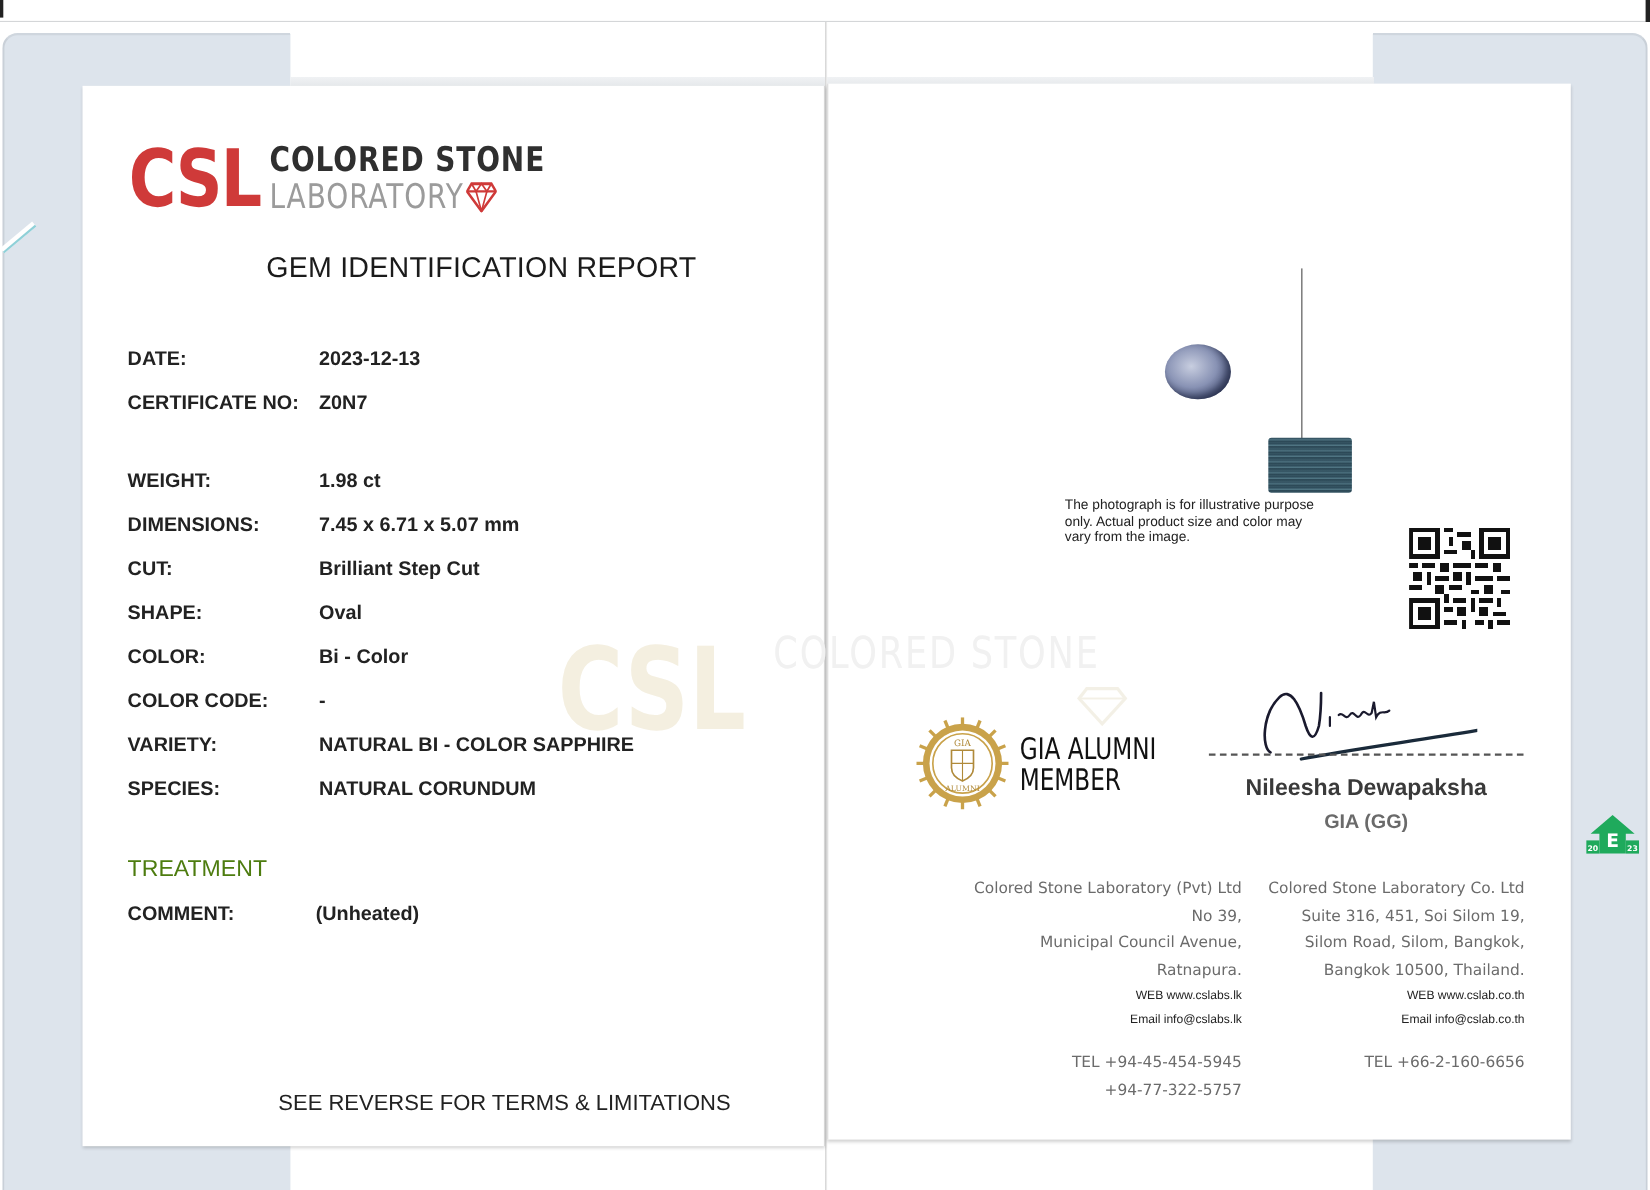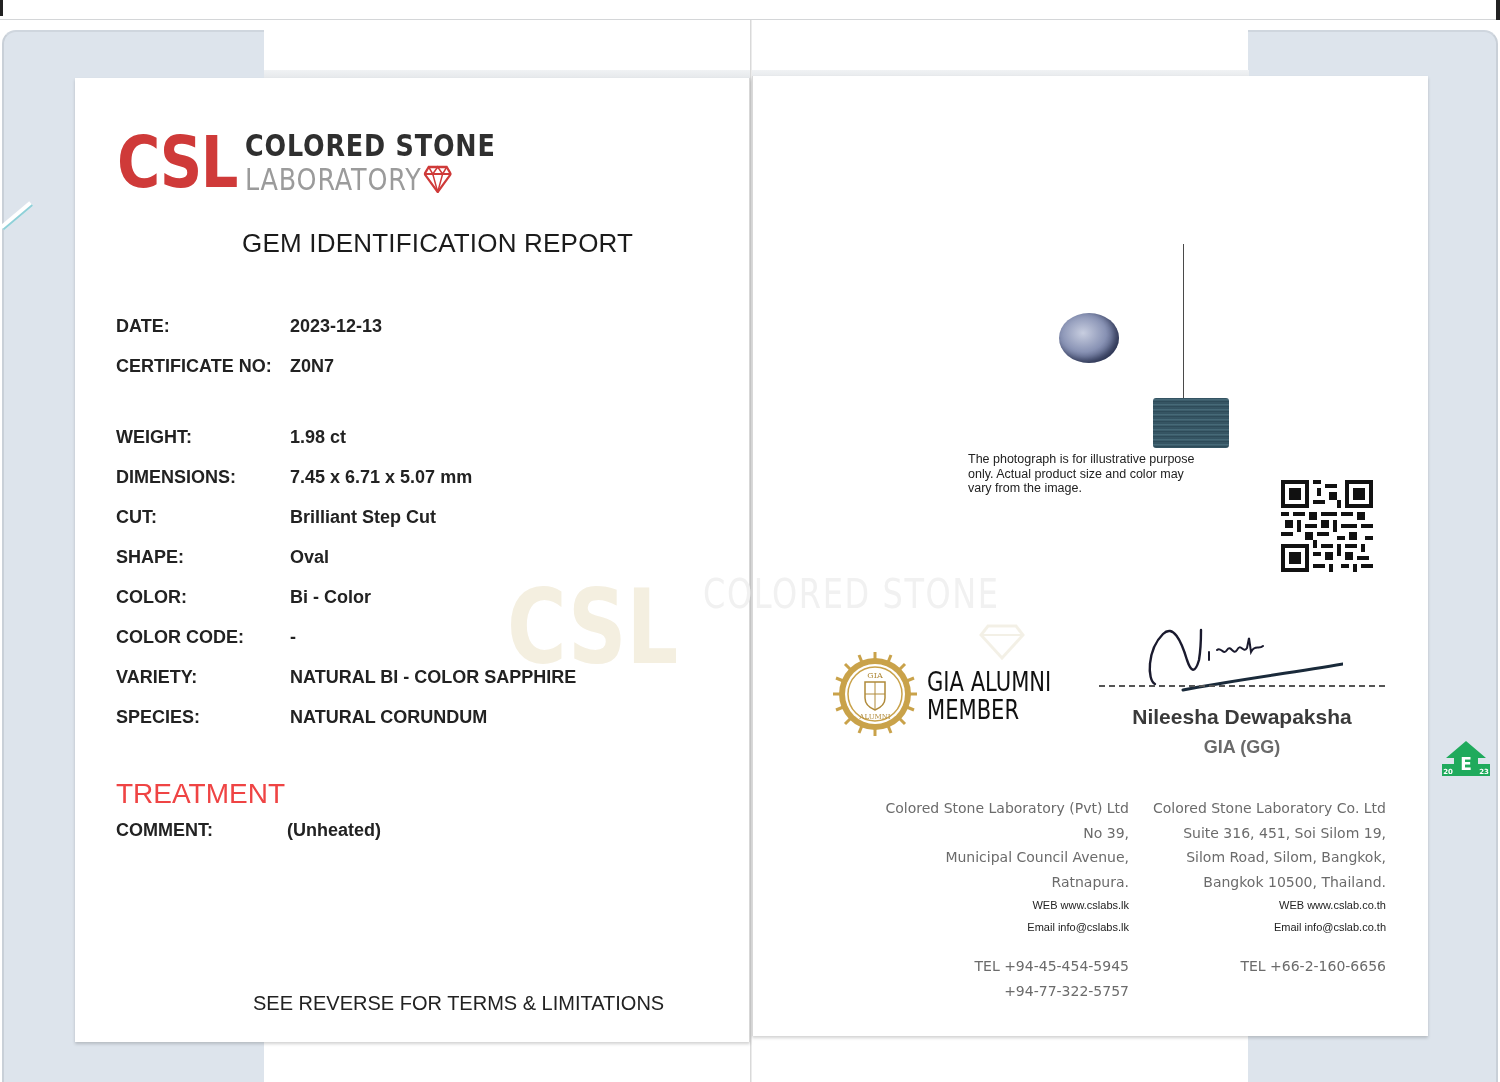--- a/index.html
+++ b/index.html
@@ -29,21 +29,21 @@
   .logo-text { margin-left: 8px; margin-top: 2px; font-family: "DejaVu Sans", sans-serif; font-size: 31px; line-height: 34px; transform: scaleX(0.82); transform-origin: left; white-space: nowrap; }
   .logo-line1 { color: #2f2f2f; font-weight: bold; letter-spacing: 1px; }
   .logo-line2 { color: #9b9b9b; letter-spacing: 1px; display: flex; align-items: center; }
   .gem-icon { display: inline-block; margin-left: 3px; width: 34px; height: 28px; }
 
   .report-title { position: absolute; left: 157px; top: 150px; font-size: 26px; color: #1b1b1b; letter-spacing: 0.2px; margin-left: 10px; }
 
   .field { position: absolute; left: 41px; font-size: 18px; font-weight: bold; color: #222; }
   .field .lbl { position: absolute; left: 0; white-space: nowrap; }
   .field .val { position: absolute; left: 174px; white-space: nowrap; text-align: right; }
-  .treatment { position: absolute; left: 41px; top: 700px; font-size: 28px; color: #ef4444; }
+  .treatment { position: absolute; left: 41px; top: 700px; font-size: 21px; color: #4d7c0f; }
   .comment-lbl { position: absolute; left: 41px; top: 742px; font-size: 18px; font-weight: bold; color: #222; }
   .comment-val { position: absolute; left: 212px; top: 741px; font-size: 18px; font-weight: bold; color: #222; line-height: 22px; }
   .footer-note { position: absolute; left: 178px; top: 914px; font-size: 20px; color: #222; }
 
   
   .wm-csl { position: absolute; left: 432px; top: 488px; font-size: 104px; font-weight: bold; color: #f4efe0; font-family: "DejaVu Sans", sans-serif; transform: scaleX(0.78); transform-origin: left; }
   .wm-stone { position: absolute; left: -50px; top: 495px; font-size: 40px; color: #f1f1f1; letter-spacing: 2px; font-family: "DejaVu Sans", sans-serif; transform: scaleX(0.8); transform-origin: left; }
   .wm-gem { position: absolute; left: 226px; top: 548px; width: 46px; height: 36px; opacity: 0.5; }
 
   

